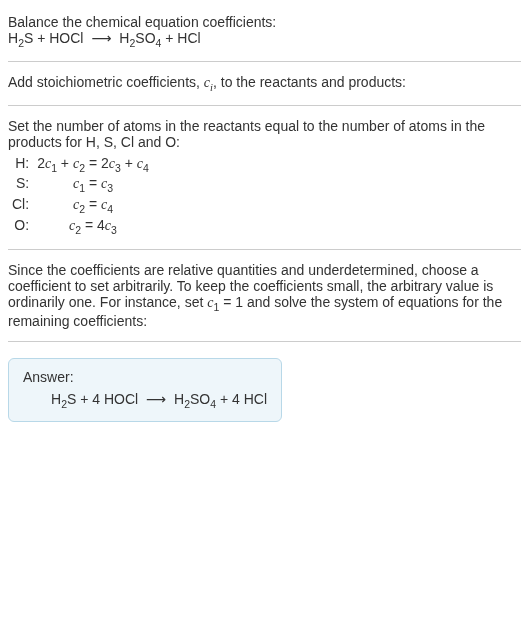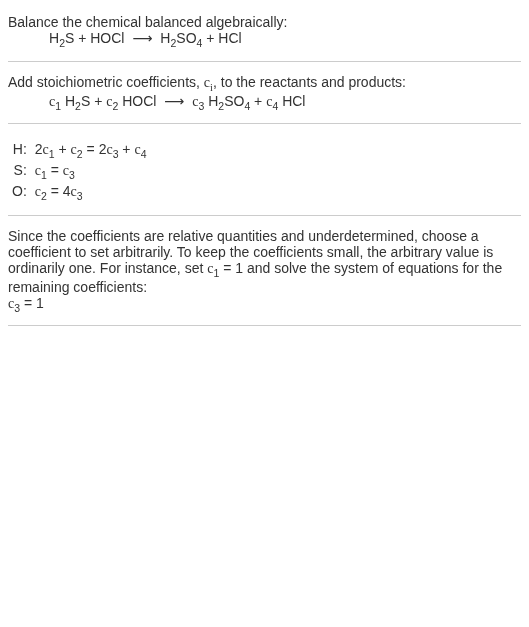--- a/index.html
+++ b/index.html
@@ -21,84 +21,92 @@
       margin: 6px 0;
     }
     .eq-table {
       border-collapse: collapse;
       margin-top: 4px;
     }
     .eq-table td {
       padding: 1px 4px;
       vertical-align: baseline;
       font-size: 14px;
+      text-align: center;
     }
     .eq-table td:first-child {
       text-align: right;
       white-space: nowrap;
     }
     .answer-box {
       display: inline-block;
       border: 1px solid #b8d8e8;
       background: #eef6fa;
       border-radius: 6px;
       padding: 10px 14px 12px 14px;
       margin-top: 4px;
     }
     .answer-box .ans-label {
       font-size: 14px;
     }
     .answer-box .ans-eq {
       padding-left: 28px;
       padding-top: 6px;
     }
-    .chem { white-space: nowrap; margin-left: 41px; }
+    .chem { white-space: nowrap; }
     sub { font-size: 0.75em; }
     .arrow { display: inline-block; padding: 0 4px; }
-    .ital { font-family: Georgia, 'Times New Roman', serif; }
+    .ital { font-style: italic; font-family: Georgia, 'Times New Roman', serif; }
   </style>
 </head>
 <body>
 
 <div class="section">
-  <div>Balance the chemical balanced algebraically:</div>
+  <div>Balance the chemical equation coefficients:</div>
   <div class="chem">H<sub>2</sub>S + HOCl <span class="arrow">⟶</span> H<sub>2</sub>SO<sub>4</sub> + HCl</div>
 </div>
 
 <hr>
 
 <div class="section">
   <div>Add stoichiometric coefficients, <span class="ital">c<sub>i</sub></span>, to the reactants and products:</div>
-  <div class="chem"><span class="ital">c</span><sub>1</sub> H<sub>2</sub>S + <span class="ital">c</span><sub>2</sub> HOCl <span class="arrow">⟶</span> <span class="ital">c</span><sub>3</sub> H<sub>2</sub>SO<sub>4</sub> + <span class="ital">c</span><sub>4</sub> HCl</div>
 </div>
 
 <hr>
 
 <div class="section">
+  <div>Set the number of atoms in the reactants equal to the number of atoms in the products for H, S, Cl and O:</div>
   <table class="eq-table">
     <tbody>
         <tr>
       <td>H:</td>
       <td>2<span class="ital">c</span><sub>1</sub> + <span class="ital">c</span><sub>2</sub> = 2<span class="ital">c</span><sub>3</sub> + <span class="ital">c</span><sub>4</sub></td>
     </tr>
     <tr>
       <td>S:</td>
       <td><span class="ital">c</span><sub>1</sub> = <span class="ital">c</span><sub>3</sub></td>
+    </tr>
+    <tr>
+      <td>Cl:</td>
+      <td><span class="ital">c</span><sub>2</sub> = <span class="ital">c</span><sub>4</sub></td>
     </tr>
     <tr>
       <td>O:</td>
       <td><span class="ital">c</span><sub>2</sub> = 4<span class="ital">c</span><sub>3</sub></td>
     </tr>
   </tbody>
     </table>
 </div>
 
 <hr>
 
 <div class="section">
   <div>Since the coefficients are relative quantities and underdetermined, choose a coefficient to set arbitrarily. To keep the coefficients small, the arbitrary value is ordinarily one. For instance, set <span class="ital">c</span><sub>1</sub> = 1 and solve the system of equations for the remaining coefficients:</div>
-  <div><span class="ital">c</span><sub>3</sub> = 1</div>
 </div>
 
 <hr>
 
 <div class="section">
+  <div class="answer-box">
+    <div class="ans-label">Answer:</div>
+    <div class="ans-eq chem">H<sub>2</sub>S + 4 HOCl <span class="arrow">⟶</span> H<sub>2</sub>SO<sub>4</sub> + 4 HCl</div>
+  </div>
 </div>
 
 </body></html>

